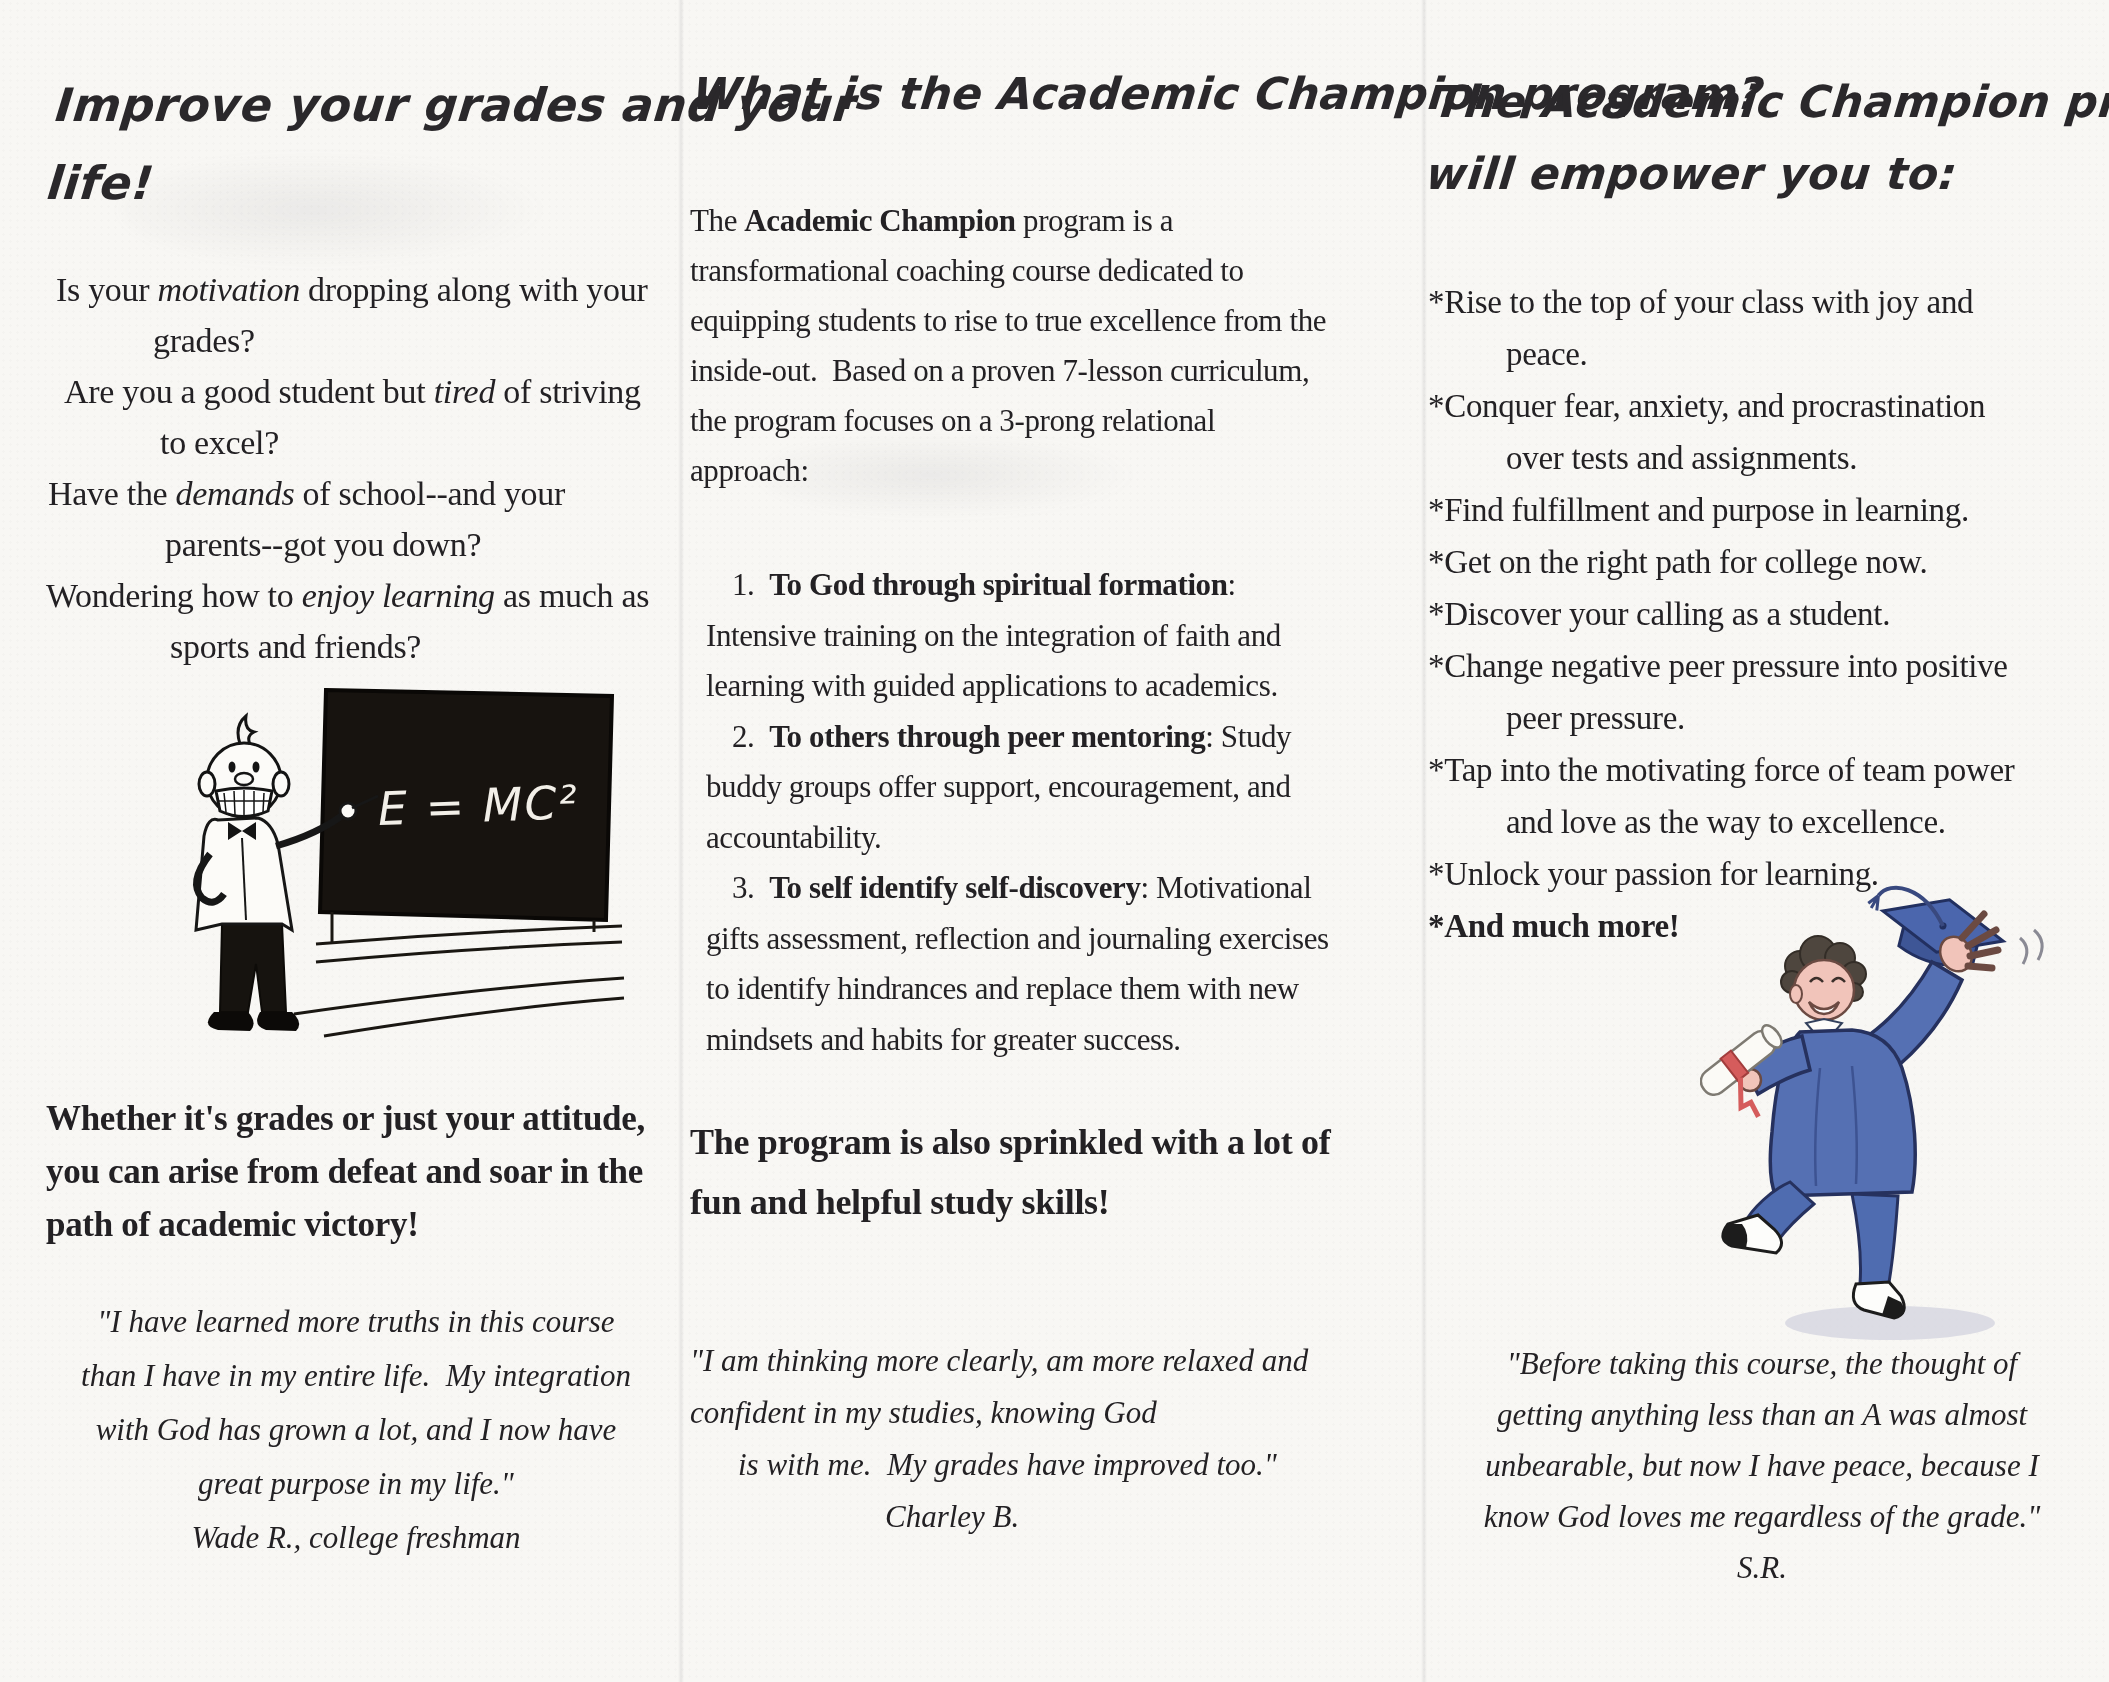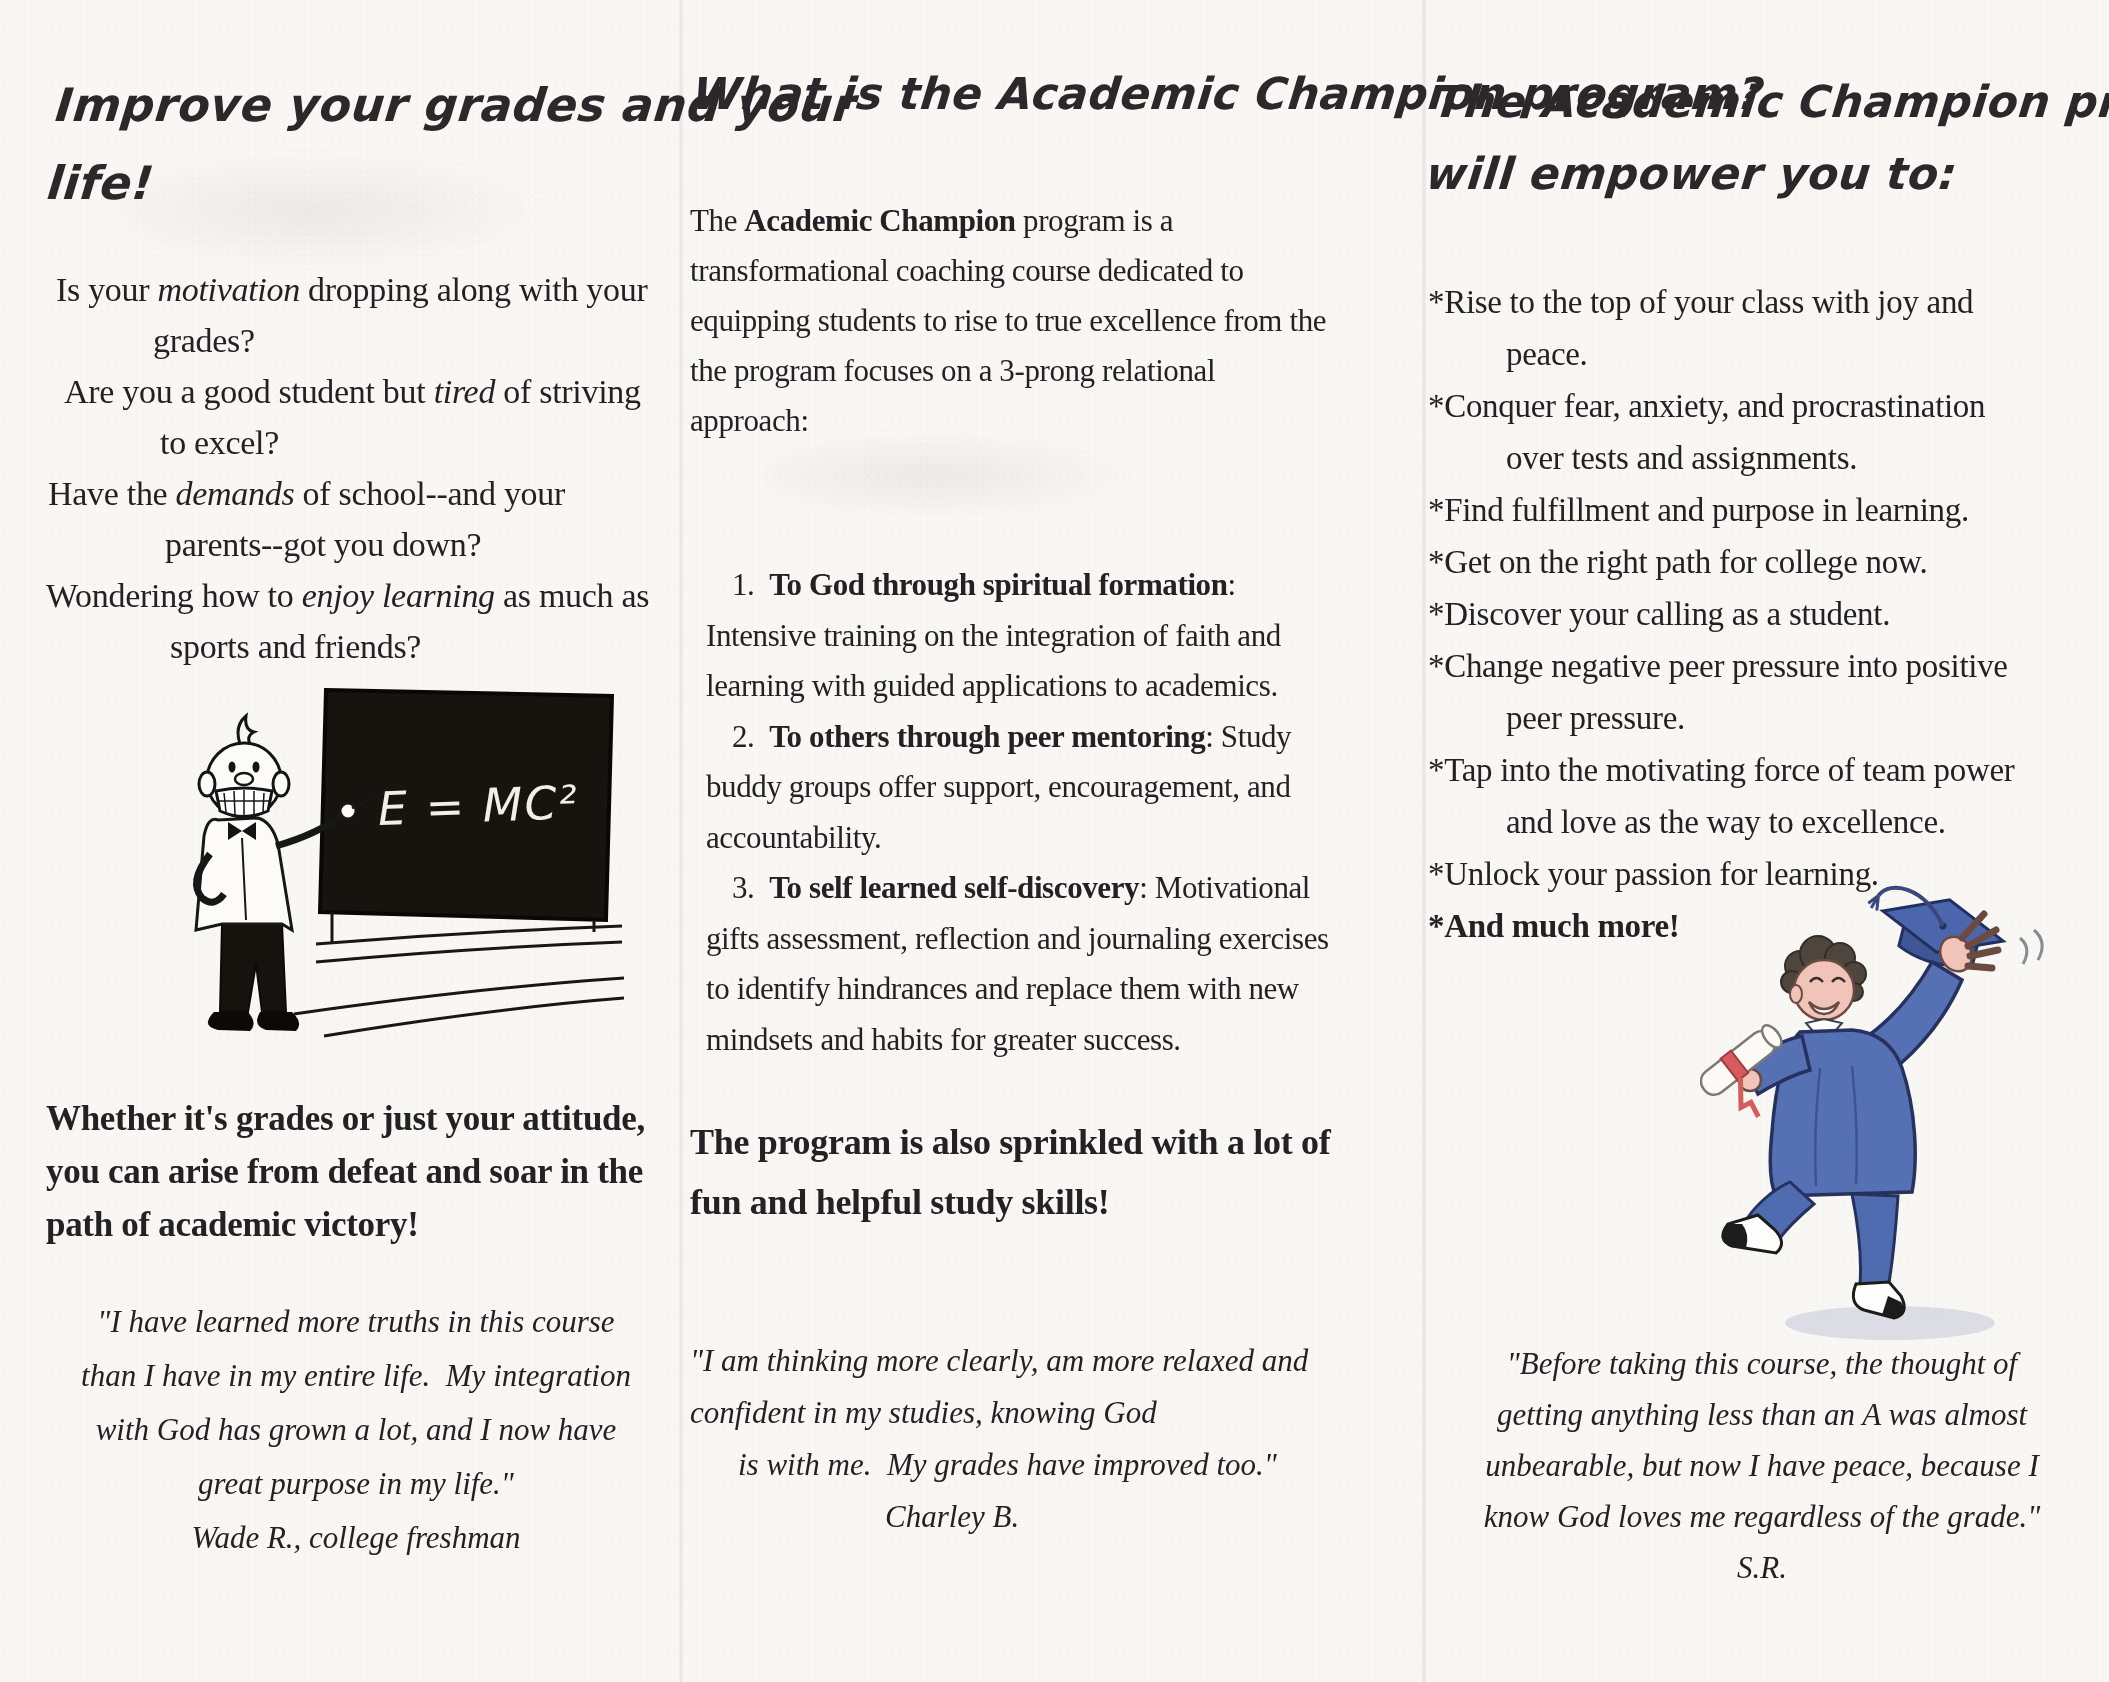--- a/index.html
+++ b/index.html
@@ -153,32 +153,33 @@
 
   <section class="panel" id="panel-mid">
     <div class="m-heading script">
       <div class="line">What is the Academic Champion program?</div>
     </div>
 
     <div class="m-para">
       <div class="line"><span>The </span><span class="b">Academic Champion</span><span> program is a</span></div>
       <div class="line">transformational coaching course dedicated to</div>
       <div class="line">equipping students to rise to true excellence from the</div>
+      <div class="line">inside-out.  Based on a proven 7-lesson curriculum,</div>
       <div class="line">the program focuses on a 3-prong relational</div>
       <div class="line">approach:</div>
     </div>
 
     <div class="m-list">
       <div class="line num-ind"><span>1.  </span><span class="b">To God through spiritual formation</span><span>:</span></div>
       <div class="line">Intensive training on the integration of faith and</div>
       <div class="line">learning with guided applications to academics.</div>
       <div class="line num-ind"><span>2.  </span><span class="b">To others through peer mentoring</span><span>: Study</span></div>
       <div class="line">buddy groups offer support, encouragement, and</div>
       <div class="line">accountability.</div>
-      <div class="line num-ind"><span>3.  </span><span class="b">To self learned self-discovery</span><span>: Motivational</span></div>
+      <div class="line num-ind"><span>3.  </span><span class="b">To self identify self-discovery</span><span>: Motivational</span></div>
       <div class="line">gifts assessment, reflection and journaling exercises</div>
       <div class="line">to identify hindrances and replace them with new</div>
       <div class="line">mindsets and habits for greater success.</div>
     </div>
 
     <div class="m-bold">
       <div class="line">The program is also sprinkled with a lot of</div>
       <div class="line">fun and helpful study skills!</div>
     </div>
 

